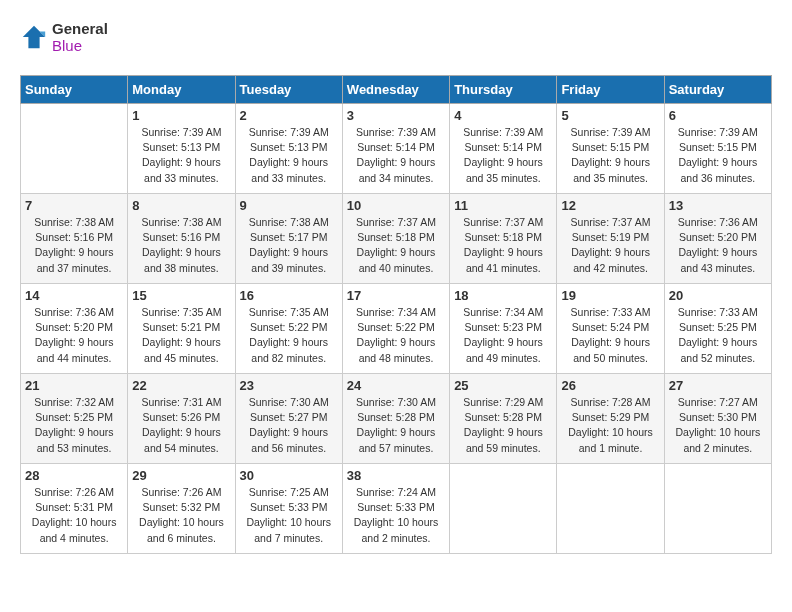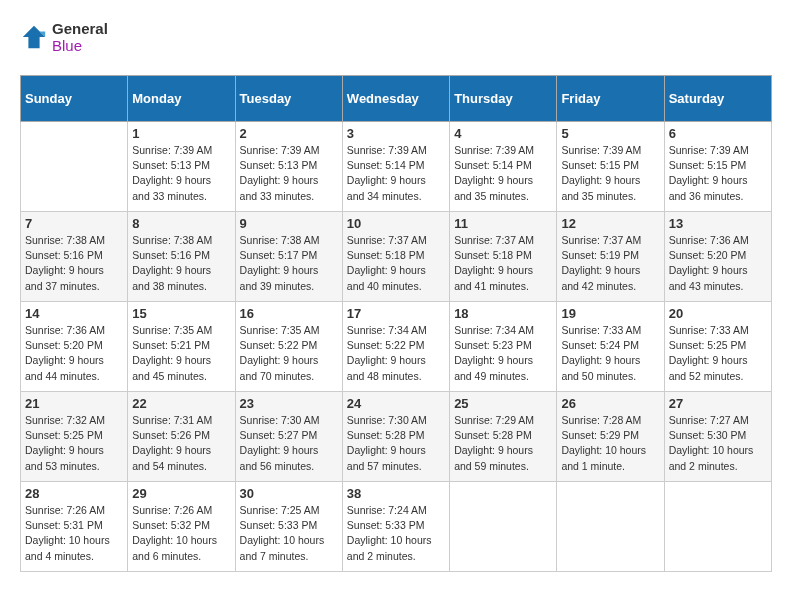--- a/index.html
+++ b/index.html
@@ -40,21 +40,21 @@
     table {
       width: 100%;
       border-collapse: collapse;
       table-layout: fixed;
     }
     thead tr {
       background-color: #1a6faf;
       color: #fff;
     }
     thead th {
-      padding: 15px 4px;
+      padding: 6px 4px;
       font-size: 13px;
       font-weight: bold;
       text-align: left;
       border: 1px solid #aaa;
     }
     tbody tr {
       vertical-align: top;
     }
     tbody td {
       border: 1px solid #ccc;
@@ -70,20 +70,21 @@
       background-color: #fff;
     }
     .day-number {
       font-weight: bold;
       font-size: 13px;
       display: block;
       margin-bottom: 2px;
     }
     .day-info {
       line-height: 1.45;
+      text-align: center;
     }
   </style>
 </head>
 <body>
 
 <div class="header">
   <div class="logo">
     <svg class="logo-icon" viewBox="0 0 40 40" xmlns="http://www.w3.org/2000/svg">
       <polygon points="20,4 36,20 28,20 28,36 12,36 12,20 4,20" fill="#1a6faf"></polygon>
       <polygon points="28,12 36,12 36,20" fill="#4a9fd4"></polygon>
@@ -169,21 +170,21 @@
         <td>
           <span class="day-number">14</span>
           <div class="day-info"><span>Sunrise: 7:36 AM</span><br><span>Sunset: 5:20 PM</span><br><span>Daylight: 9 hours</span><br><span>and 44 minutes.</span></div>
         </td>
         <td>
           <span class="day-number">15</span>
           <div class="day-info"><span>Sunrise: 7:35 AM</span><br><span>Sunset: 5:21 PM</span><br><span>Daylight: 9 hours</span><br><span>and 45 minutes.</span></div>
         </td>
         <td>
           <span class="day-number">16</span>
-          <div class="day-info"><span>Sunrise: 7:35 AM</span><br><span>Sunset: 5:22 PM</span><br><span>Daylight: 9 hours</span><br><span>and 70 minutes.</span></div>
+          <div class="day-info"><span>Sunrise: 7:35 AM</span><br><span>Sunset: 5:22 PM</span><br><span>Daylight: 9 hours</span><br><span>and 82 minutes.</span></div>
         </td>
         <td>
           <span class="day-number">17</span>
           <div class="day-info"><span>Sunrise: 7:34 AM</span><br><span>Sunset: 5:22 PM</span><br><span>Daylight: 9 hours</span><br><span>and 48 minutes.</span></div>
         </td>
         <td>
           <span class="day-number">18</span>
           <div class="day-info"><span>Sunrise: 7:34 AM</span><br><span>Sunset: 5:23 PM</span><br><span>Daylight: 9 hours</span><br><span>and 49 minutes.</span></div>
         </td>
         <td>

